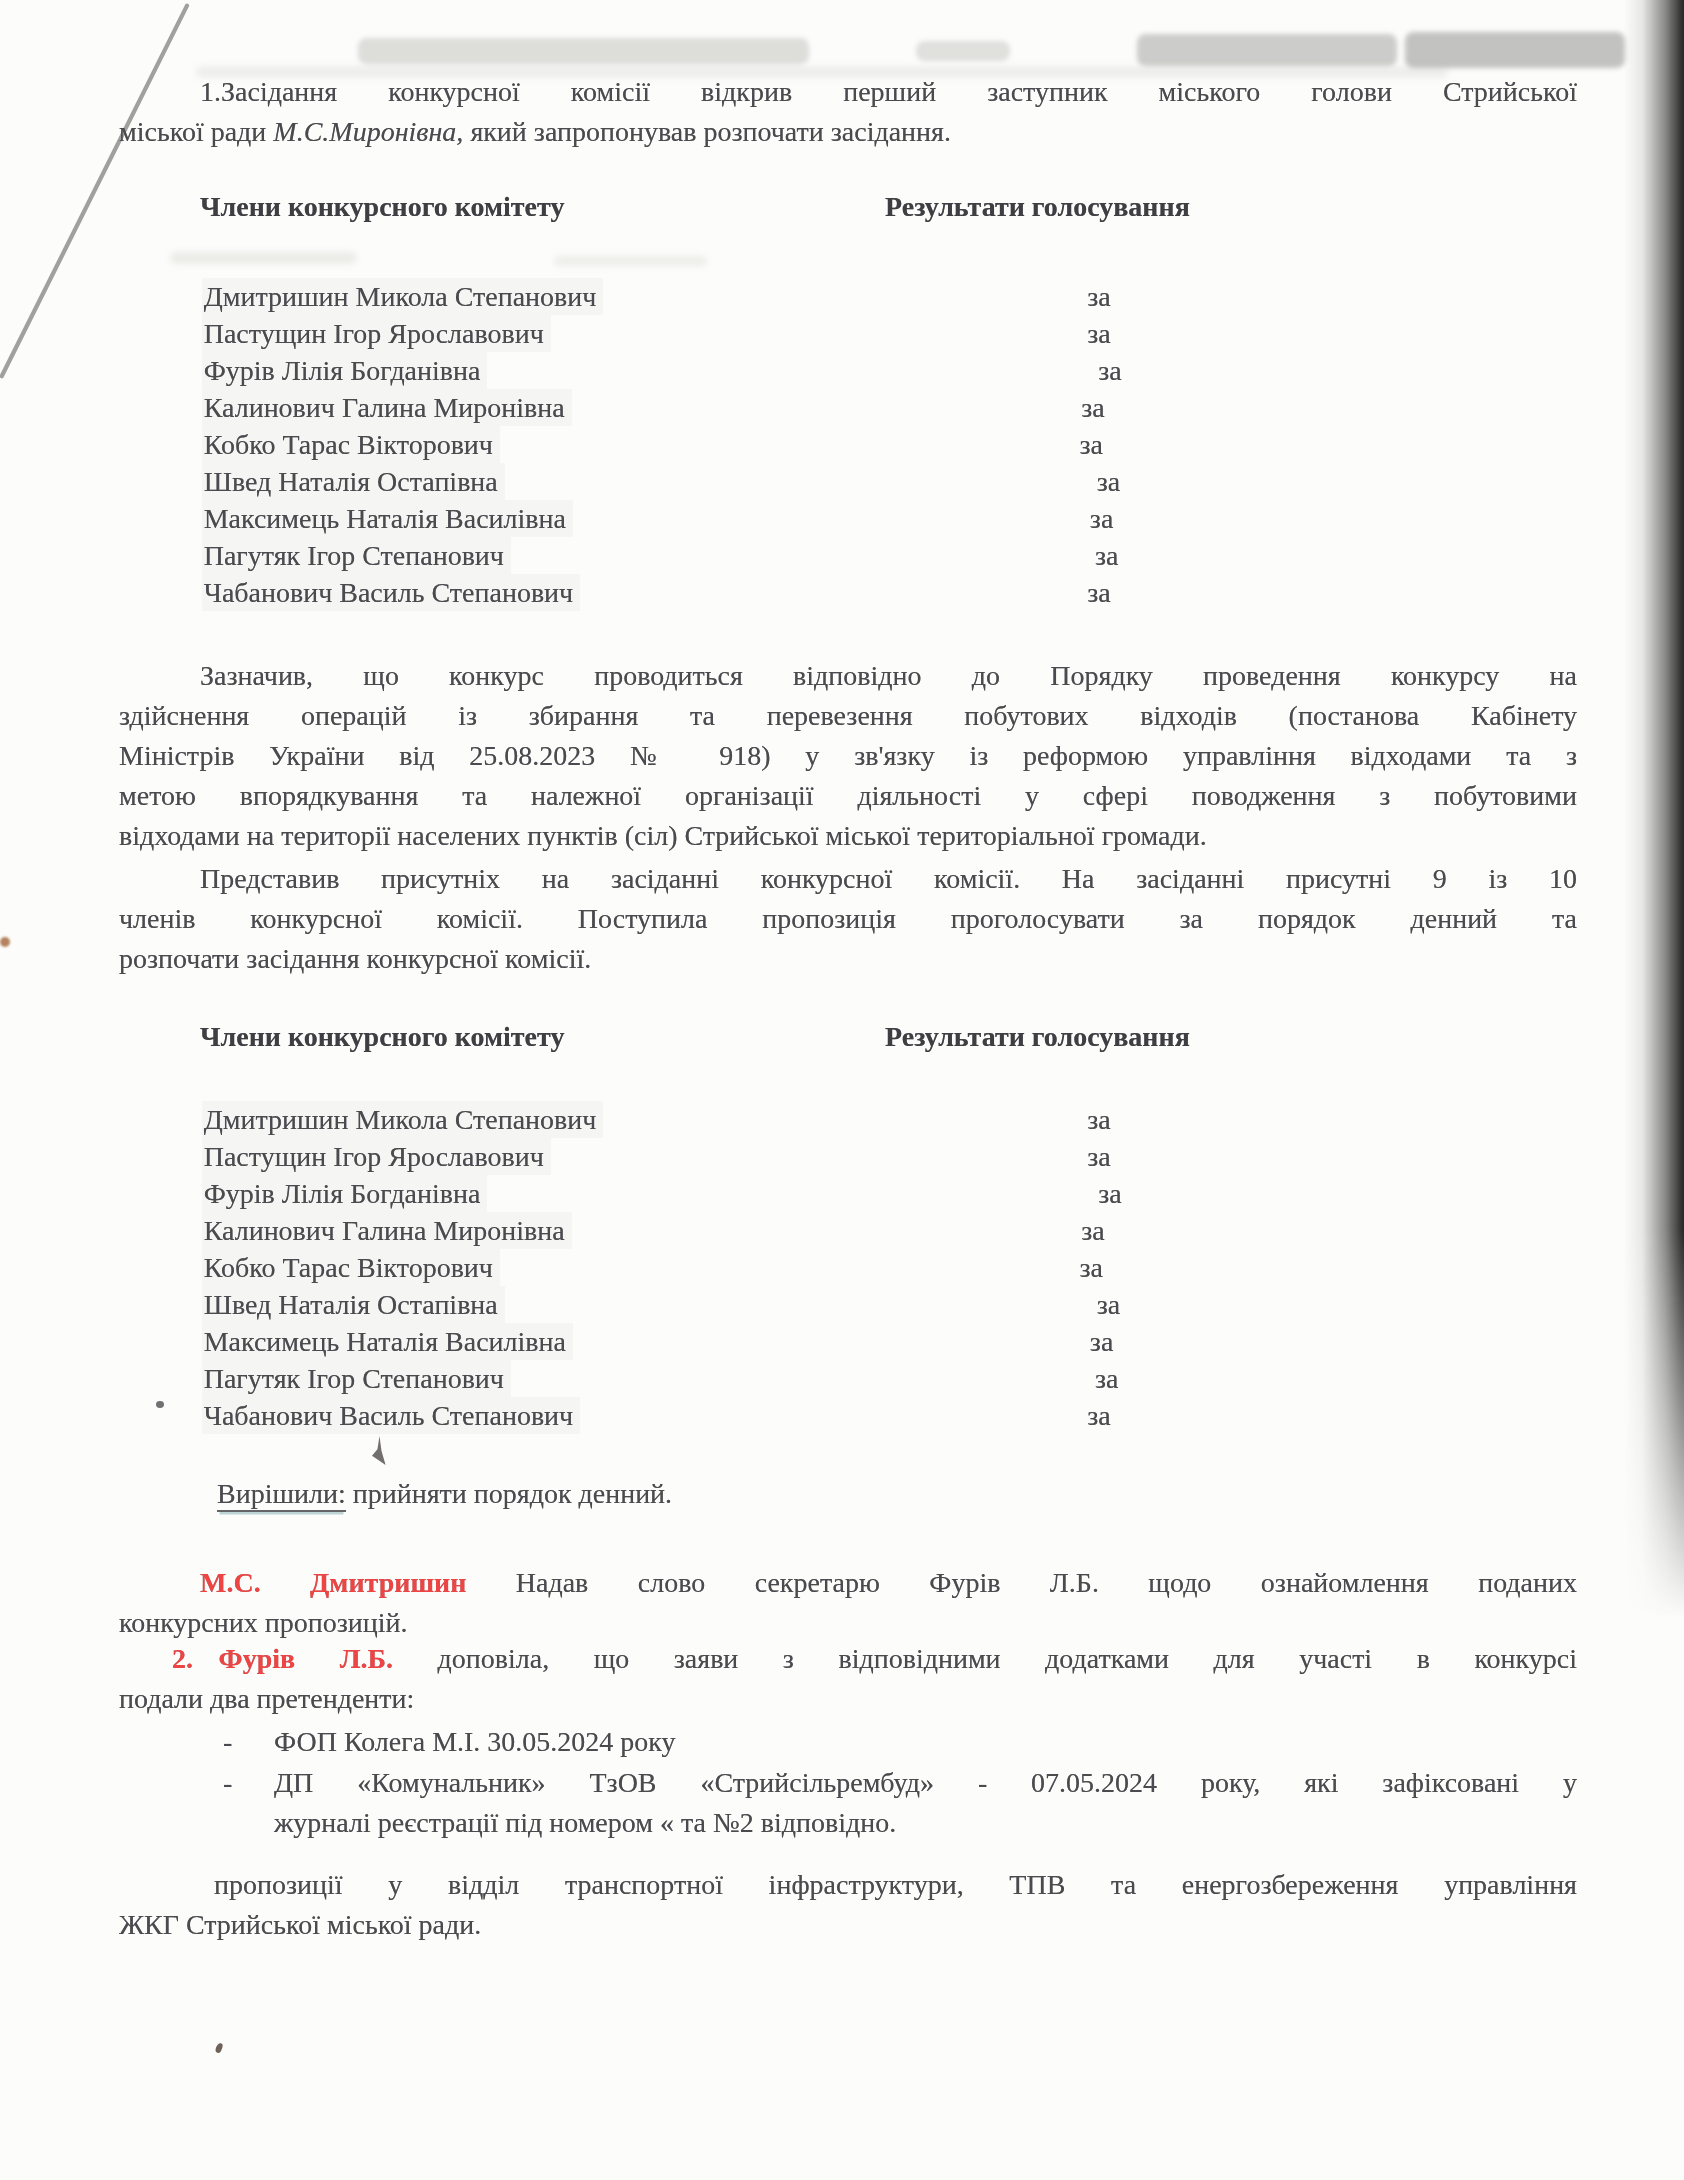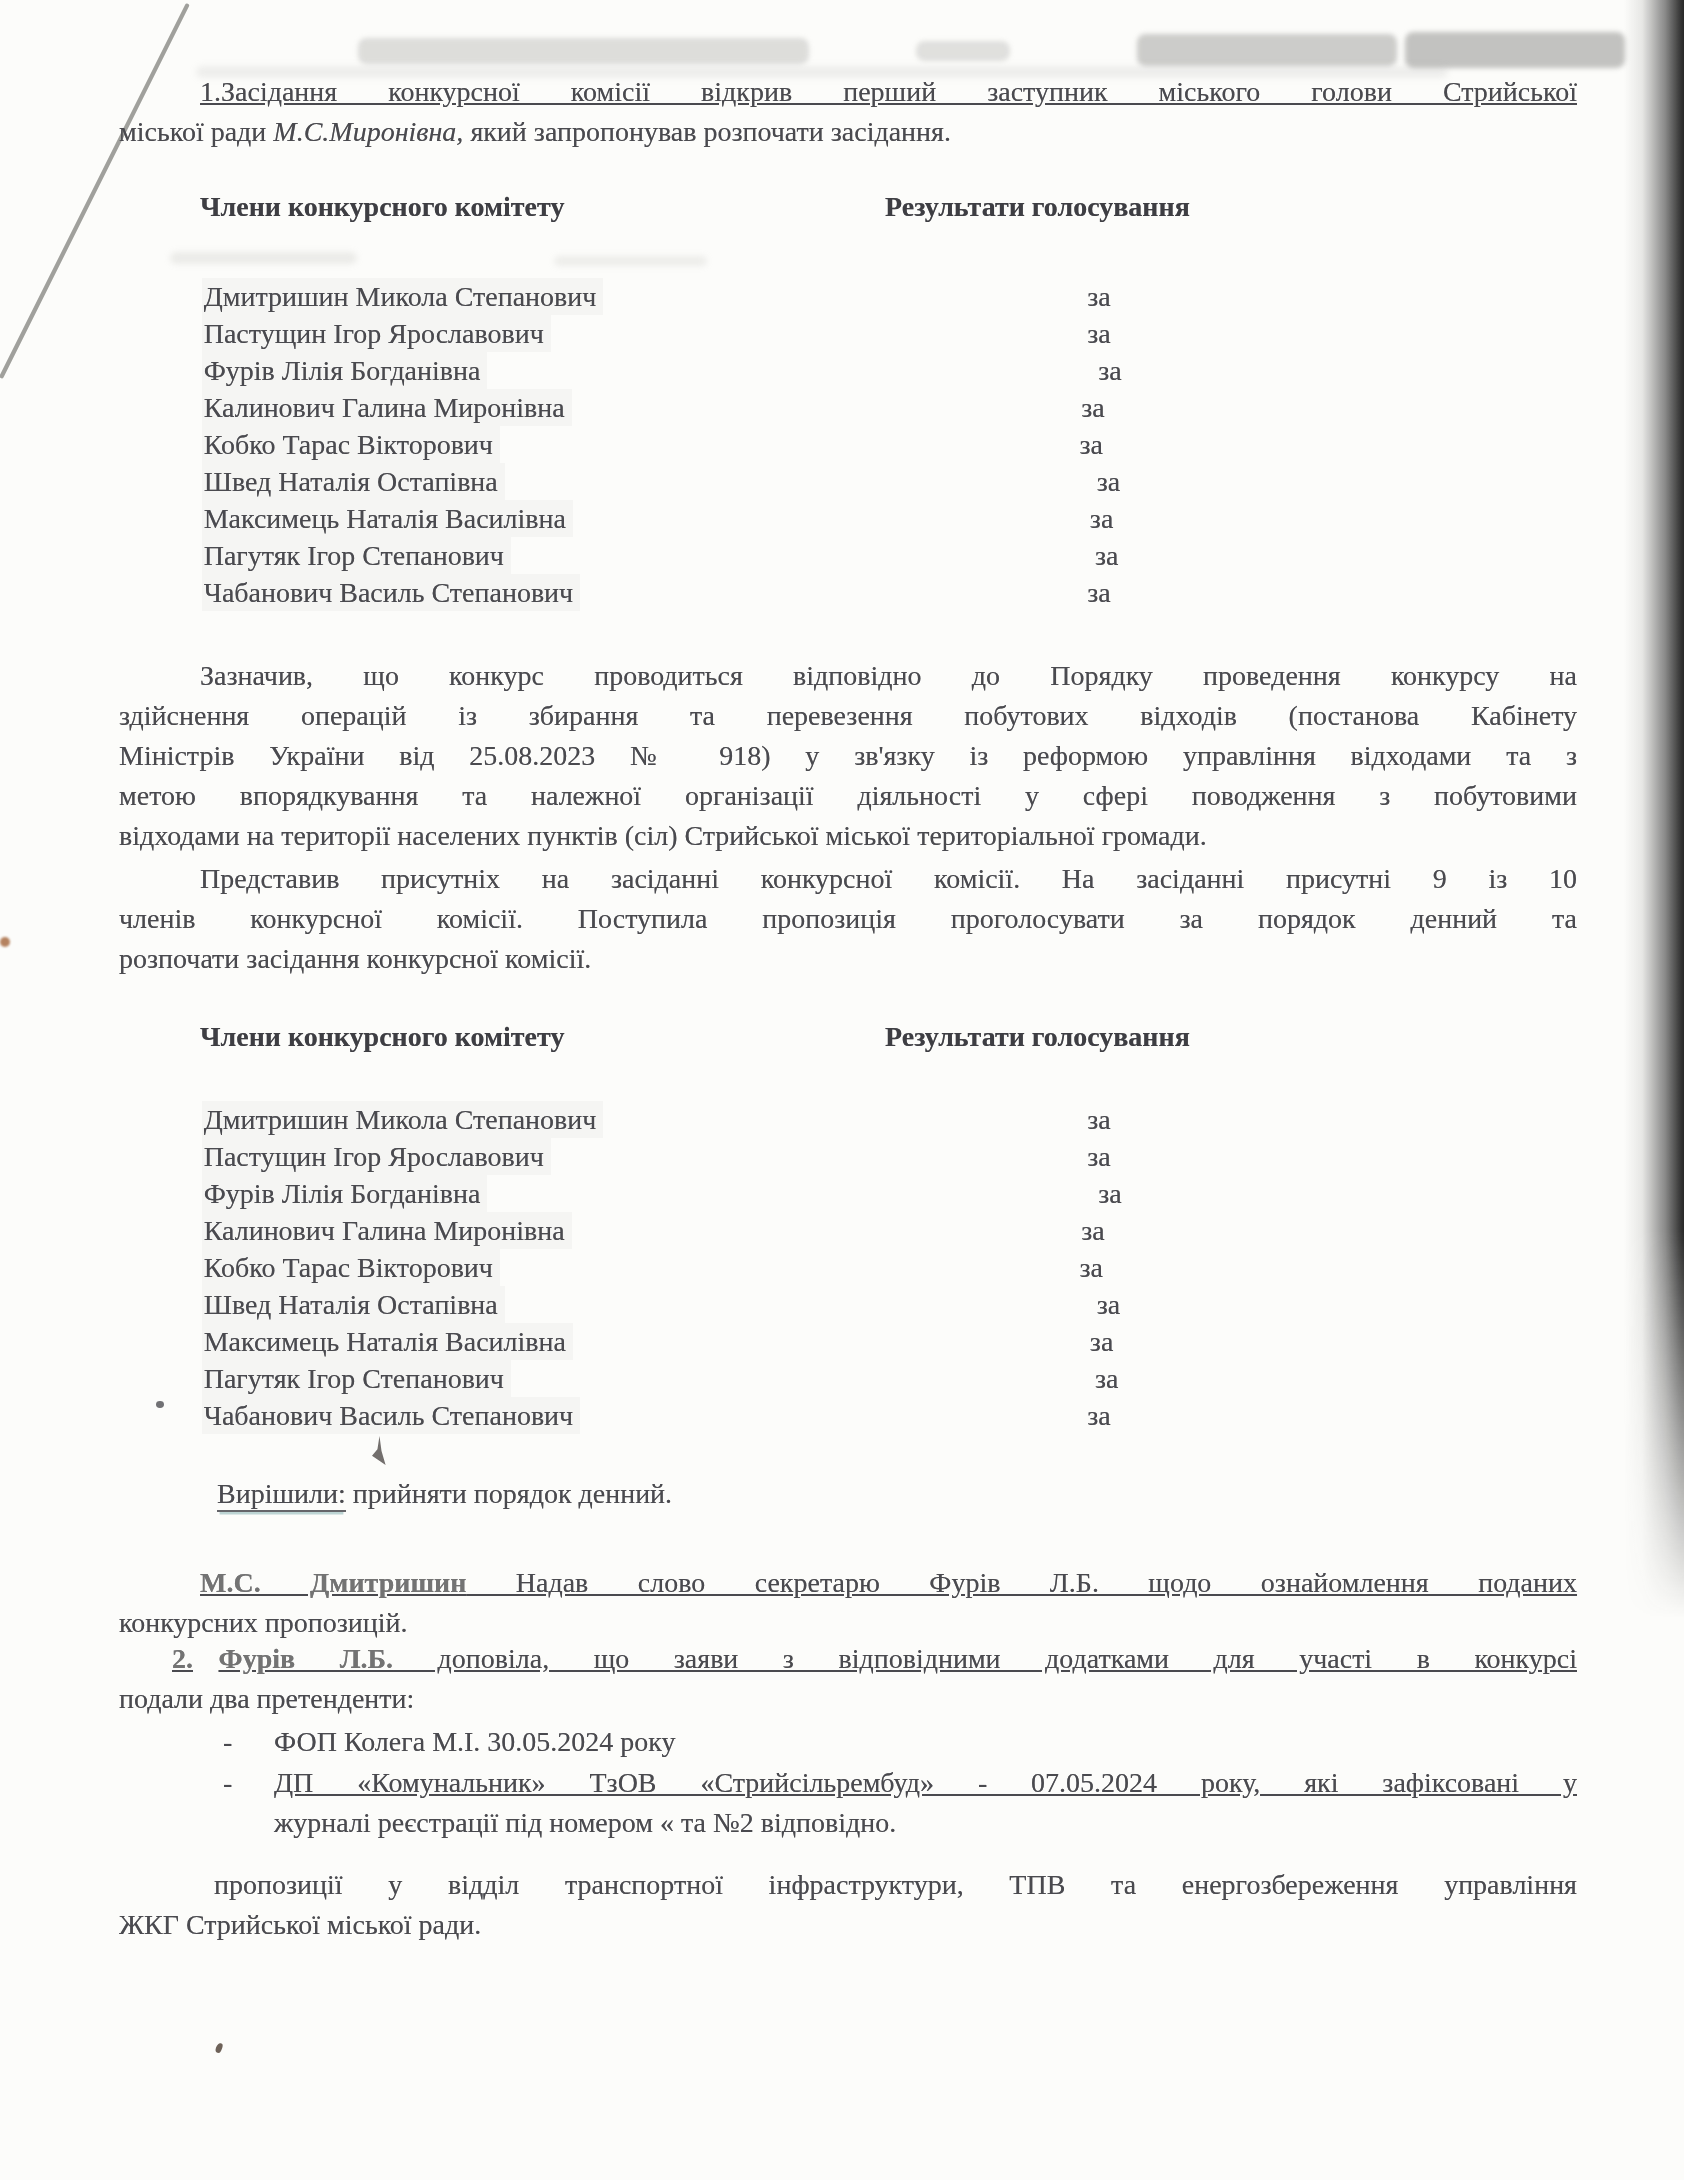--- a/index.html
+++ b/index.html
@@ -5,26 +5,26 @@
   html,body{margin:0;padding:0;background:#ffffff;}
   .page{
     position:relative;width:1685px;height:2181px;overflow:hidden;
     background:#fcfcfa;
     font-family:"Liberation Serif","DejaVu Serif",serif;
     color:#4a4a4f;font-size:28px;
     text-shadow:0 0 0.5px rgba(70,70,75,0.6);
   }
   .block{position:absolute;left:119px;width:1458px;}
   .line{height:40px;line-height:40px;white-space:nowrap;}
-  .jl{white-space:normal;text-align:justify;text-align-last:justify;text-decoration:underline;}
+  .jl{white-space:normal;text-align:justify;text-align-last:justify;}
   .jpara .line{white-space:normal;text-align:justify;text-align-last:justify;}
   .jpara .line:last-child{text-align:left;text-align-last:left;}
   .jpara .line:first-child{text-indent:81px;}
   .final-para .line:first-child{text-indent:95px;}
-  .b{font-weight:bold;color:#737373;}
+  .b{font-weight:bold;color:#ef4444;}
   .i{font-style:italic;}
   .u{border-bottom:2.6px solid rgba(74,74,79,0.85);box-shadow:0 5.1px 0 -2.6px rgba(110,165,165,0.45);padding-bottom:0.9px;}
   
   .thead{position:absolute;left:119px;width:1458px;height:36px;line-height:36px;font-weight:bold;color:#3e3e43;}
   .thead .members{position:absolute;left:81px;}
   .thead .results{position:absolute;left:766px;}
   .trows{position:absolute;left:119px;width:1458px;}
   .trow{position:relative;height:37px;line-height:37px;}
   .tname{position:absolute;left:83px;background:rgba(90,90,95,0.045);padding:0 6.8px 0 1.7px;}
   .tvote{position:absolute;left:933px;width:94px;text-align:center;}

